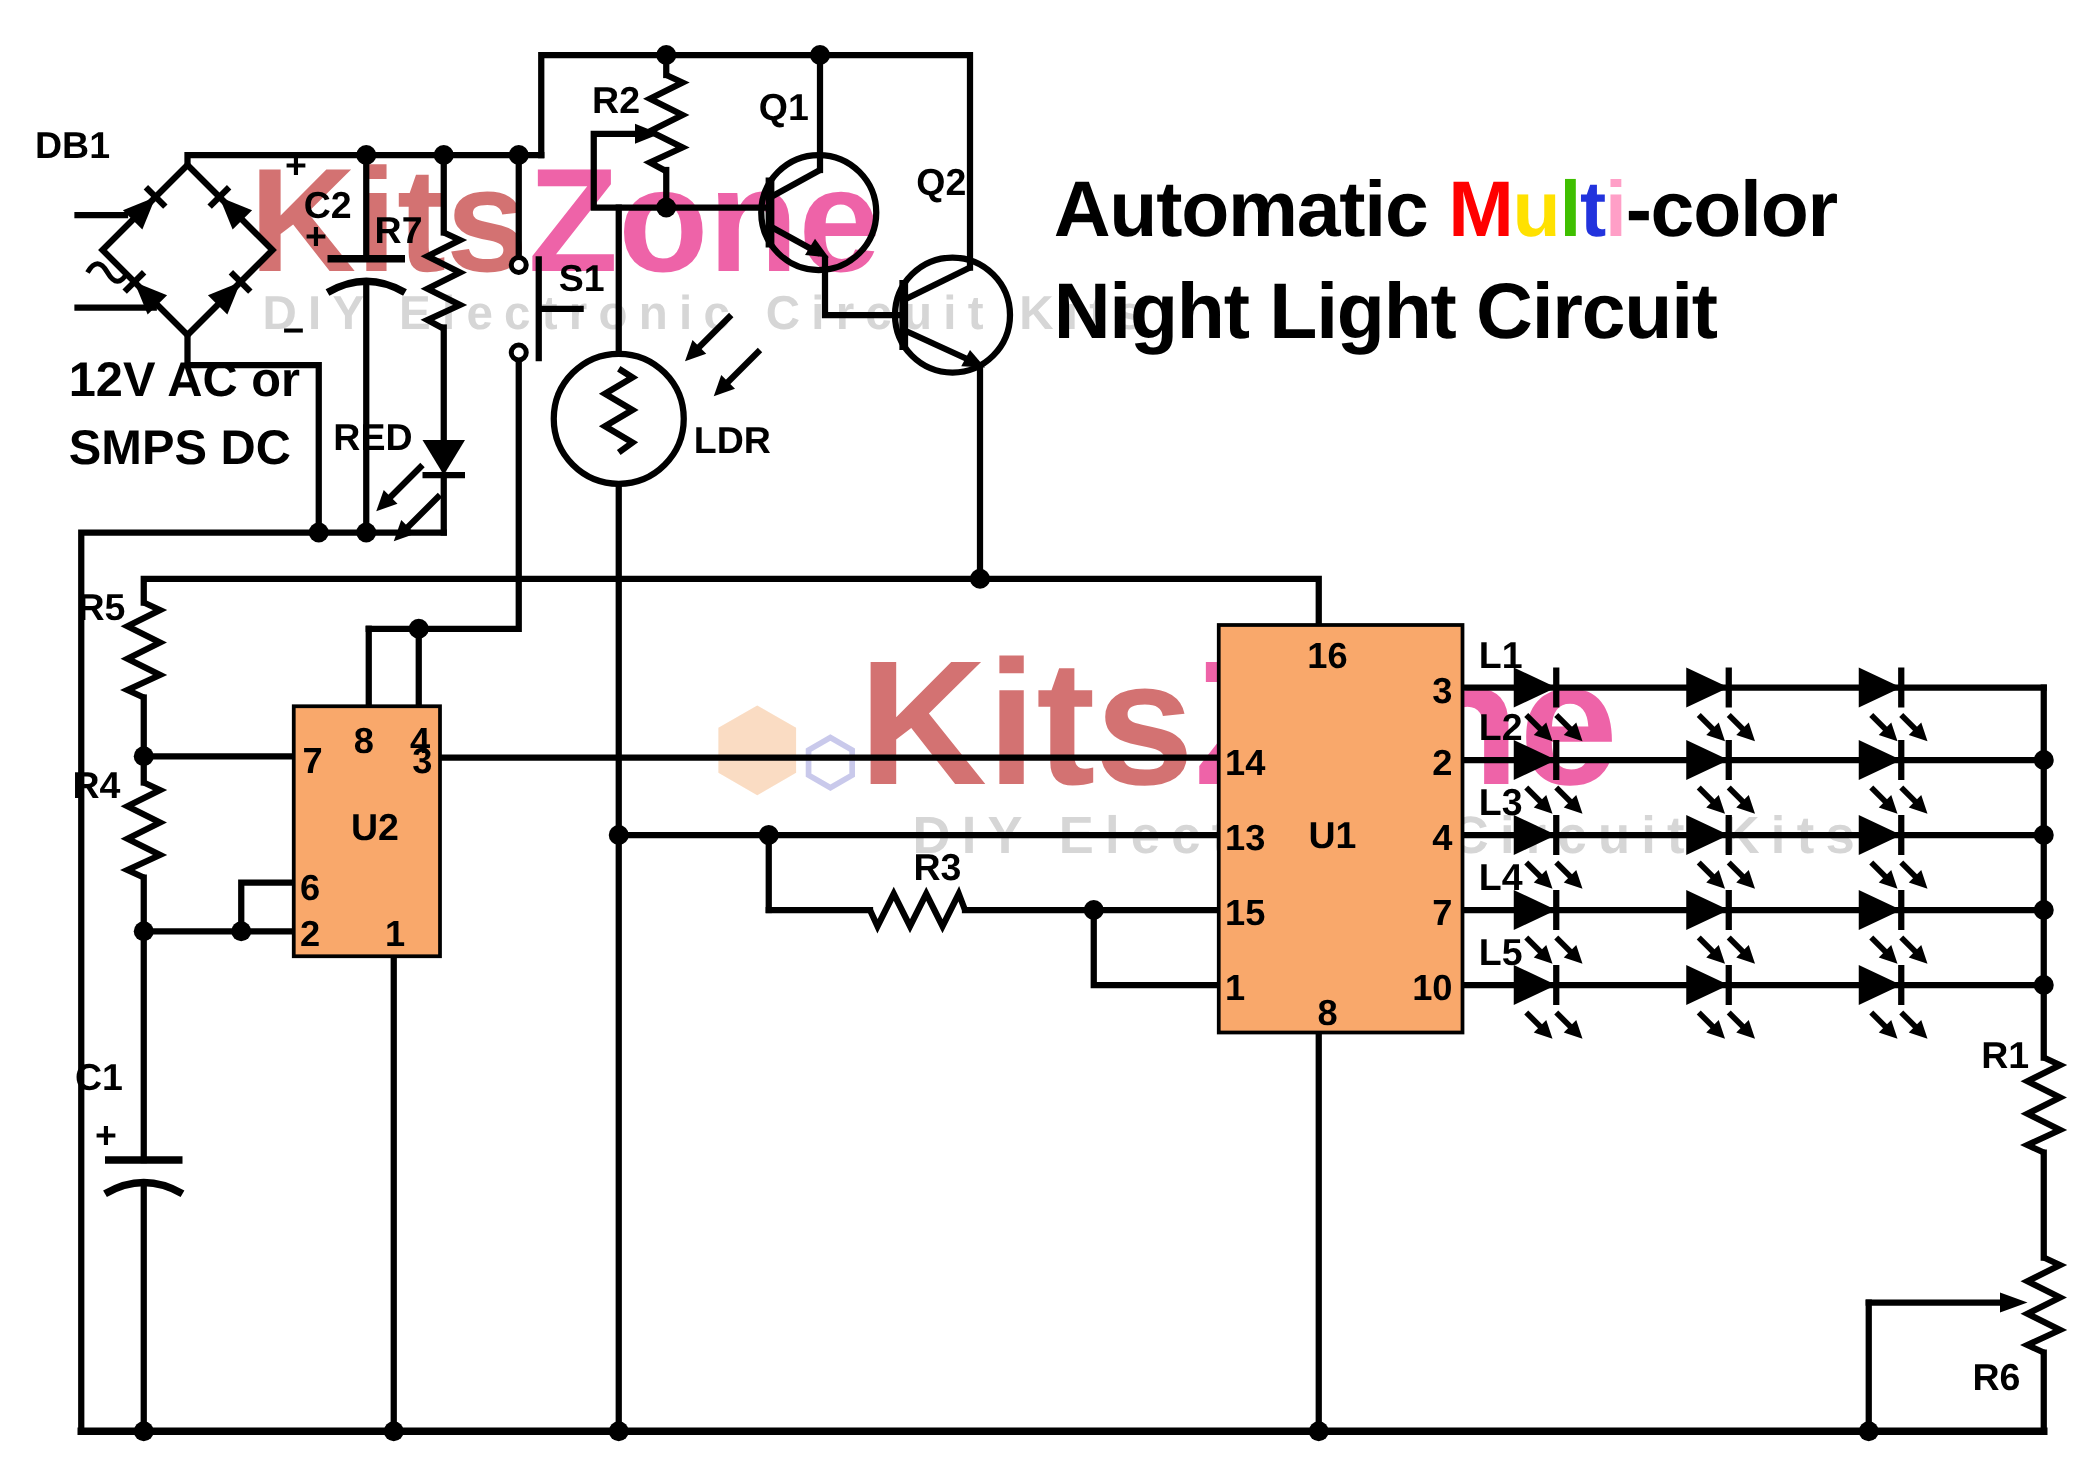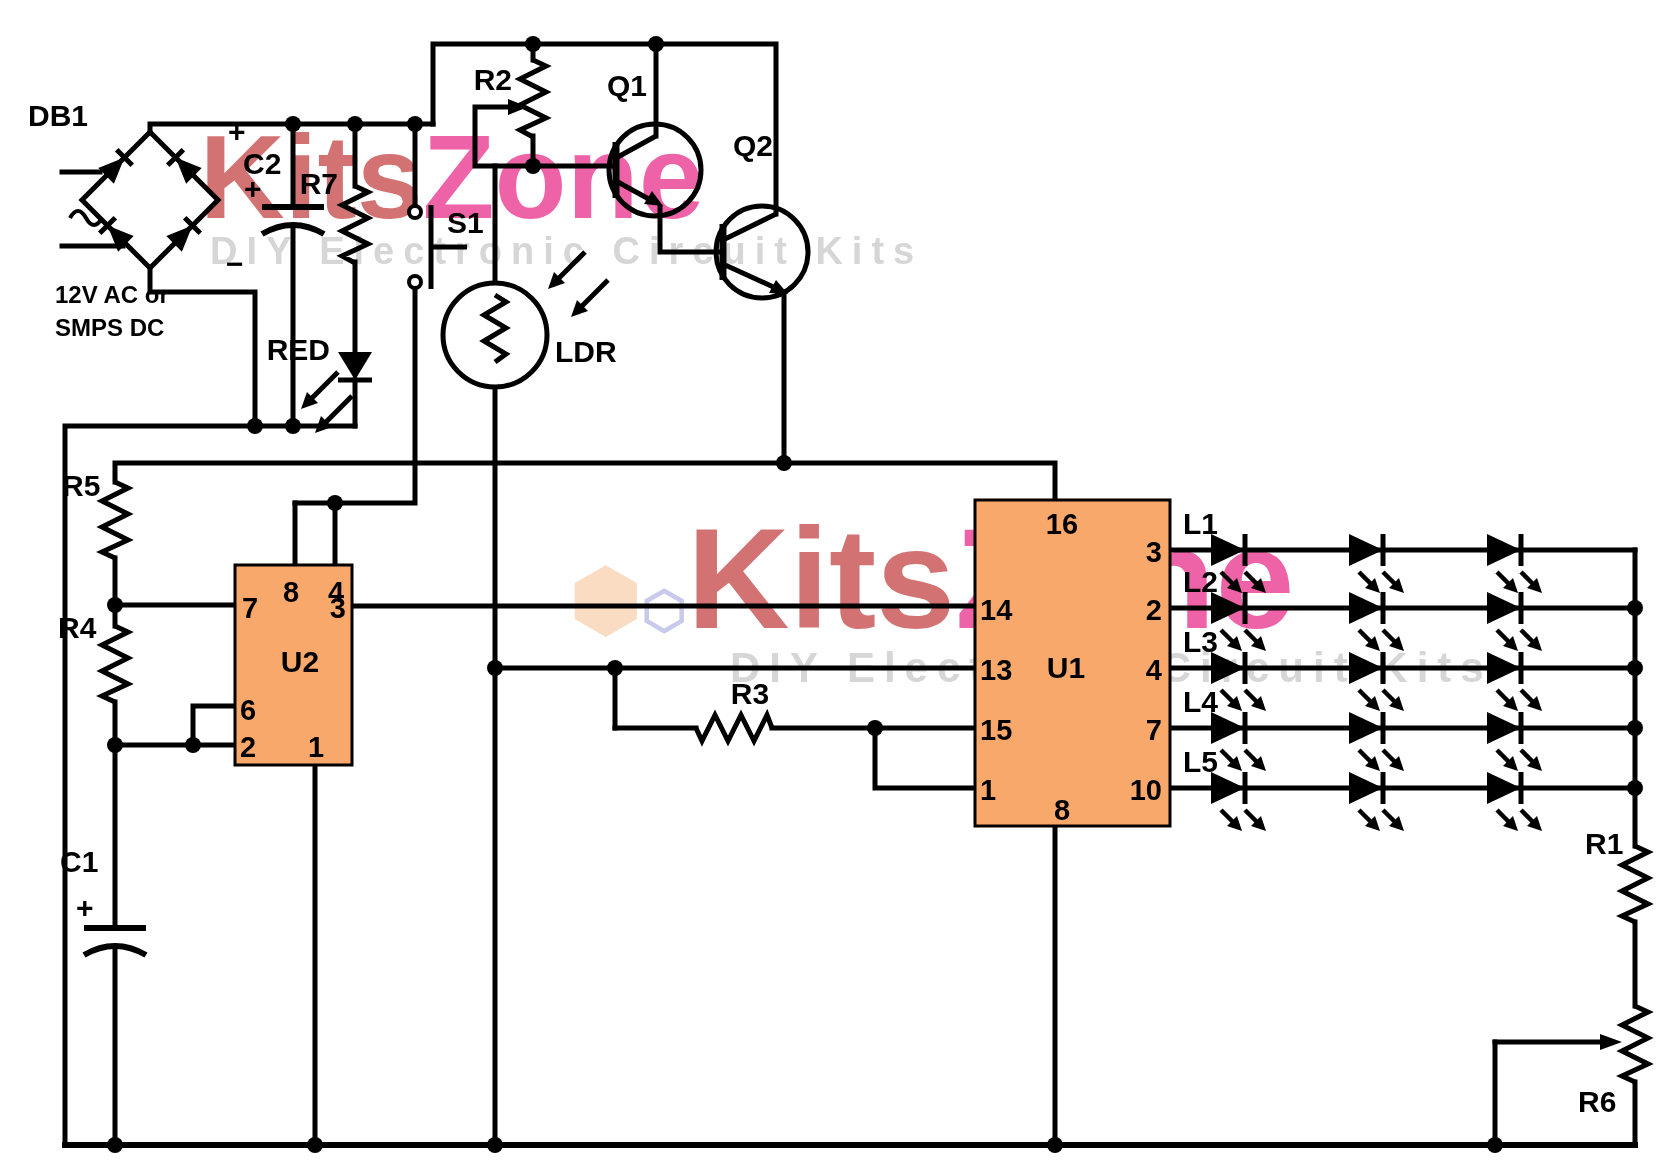--- a/index.html
+++ b/index.html
@@ -10,21 +10,21 @@
   .wm .brand{font-weight:bold;line-height:1;}
   .wm .kits{color:#b91c1c;opacity:.62;}
   .wm .zone{color:#ec4899;opacity:.85;}
   .wm .tag{font-weight:bold;color:#d6d6d6;letter-spacing:9px;margin-top:-6px;}
   .wm .gear{opacity:.55;}
   .wm .gearA{color:#f6c093;} .wm .gearB{color:#9d9ddc;}
   
   #title{position:absolute;left:843px;top:128px;font-weight:bold;font-size:63px;
          color:#000;line-height:1.28;letter-spacing:-1px;}
   
-  #srcLabel{position:absolute;left:55px;top:278px;font-weight:bold;font-size:24px;line-height:1.38;color:#000;}
+  #srcLabel{position:absolute;left:55px;top:278px;font-weight:bold;font-size:39px;line-height:1.38;color:#000;}
   svg{position:absolute;left:0;top:0;}
   .w{stroke:#000;stroke-width:5;fill:none;stroke-linecap:square;}
   .w6{stroke:#000;stroke-width:6;fill:none;stroke-linecap:square;}
   .zz{stroke:#000;stroke-width:5;fill:none;stroke-linejoin:miter;}
   .dot{fill:#000;}
   .lbl{font-family:"Liberation Sans",sans-serif;font-weight:bold;font-size:30px;fill:#000;}
   .pin{font-family:"Liberation Sans",sans-serif;font-weight:bold;font-size:29px;fill:#000;}
   .sym{fill:#000;}
 </style>
 </head>
@@ -319,14 +319,18 @@
     <text class="lbl" x="1183" y="652">L3</text>
     <text class="lbl" x="1183" y="712">L4</text>
     <text class="lbl" x="1183" y="772">L5</text>
   </svg>
 
   <div id="srcLabel">
     <div>12V AC or</div>
     <div>SMPS DC</div>
   </div>
 
+  <div id="title">
+    <div><span>Automatic </span><span><span style="color: rgb(255, 0, 0);">M</span><span style="color: rgb(255, 225, 0);">u</span><span style="color: rgb(63, 191, 0);">l</span><span style="color: rgb(34, 51, 221);">t</span><span style="color: rgb(255, 159, 199);">i</span></span><span>-color</span></div>
+    <div>Night Light Circuit</div>
+  </div>
 
 </div>
 
 </body></html>

